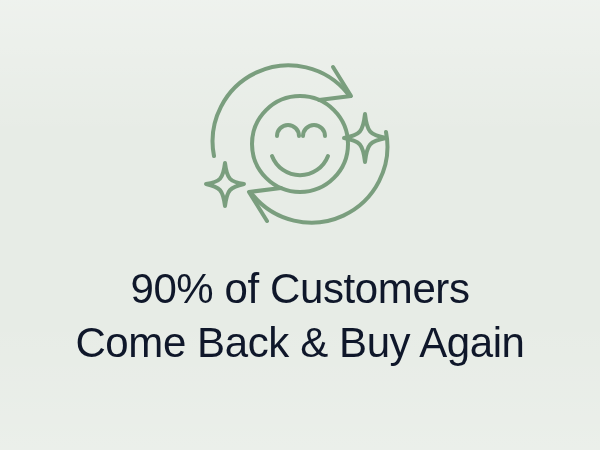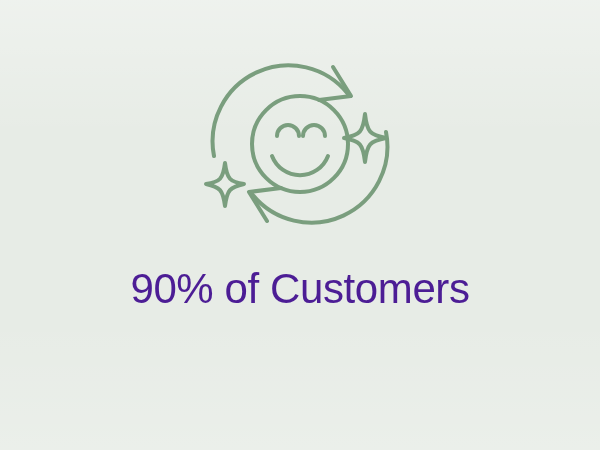--- a/index.html
+++ b/index.html
@@ -57,21 +57,21 @@
 
   .headline-block {
     position: relative;
     margin-top: 26px;
     width: 560px;
     text-align: center;
   }
 
   .headline-line {
     display: block;
-    color: #4c1d95;
+    color: #0f172a;
     font-family: "Liberation Sans", sans-serif;
     font-size: 42px;
     line-height: 54px;
     font-weight: 400;
     letter-spacing: -0.4px;
     white-space: nowrap;
   }
 </style>
 </head>
 <body>
@@ -100,15 +100,16 @@
 
         <path d="M 165 62 C 167 80 170 83 186 86 C 170 89 167 92 165 110 C 163 92 160 89 144 86 C 160 83 163 80 165 62 Z"></path>
 
         <path d="M 25 111 C 27 127 30 130 44 132 C 30 135 27 138 25 154 C 23 138 20 135 6 132 C 20 130 23 127 25 111 Z"></path>
       </g>
     </svg>
   </div>
 
   <div class="headline-block">
     <span class="headline-line">90% of Customers</span>
+    <span class="headline-line">Come Back &amp; Buy Again</span>
   </div>
 
 </div>
 
 </body></html>

